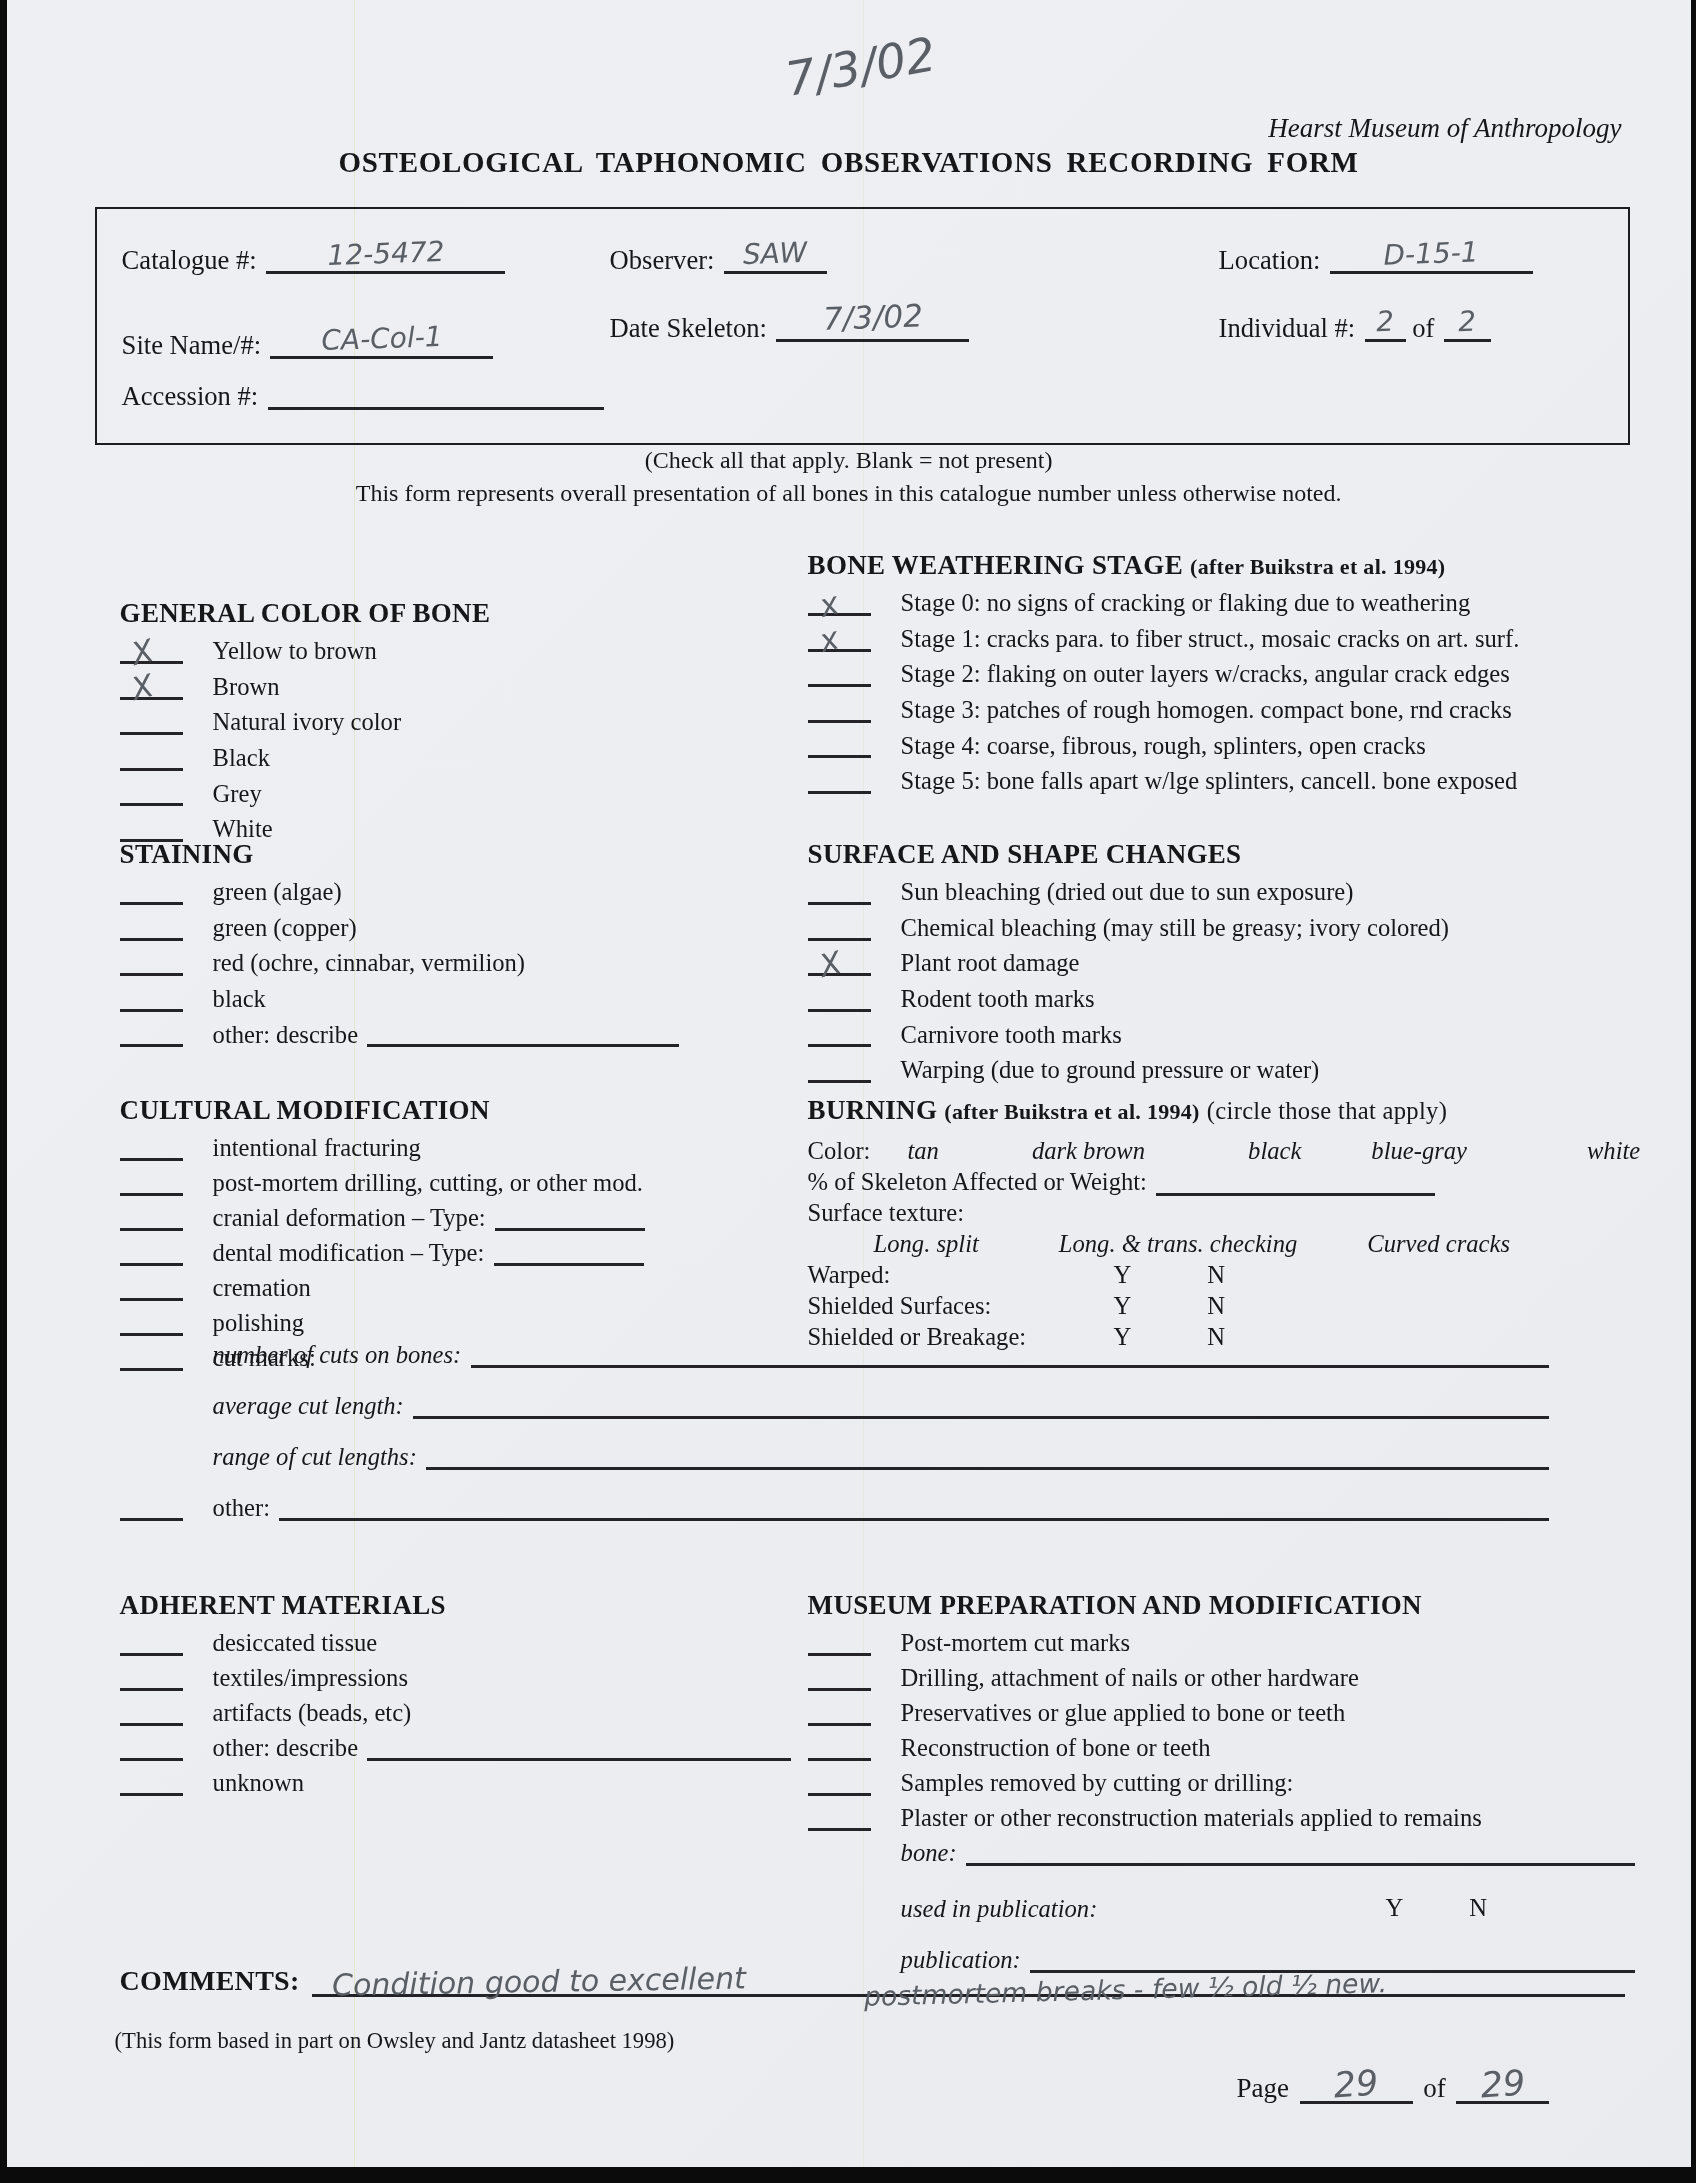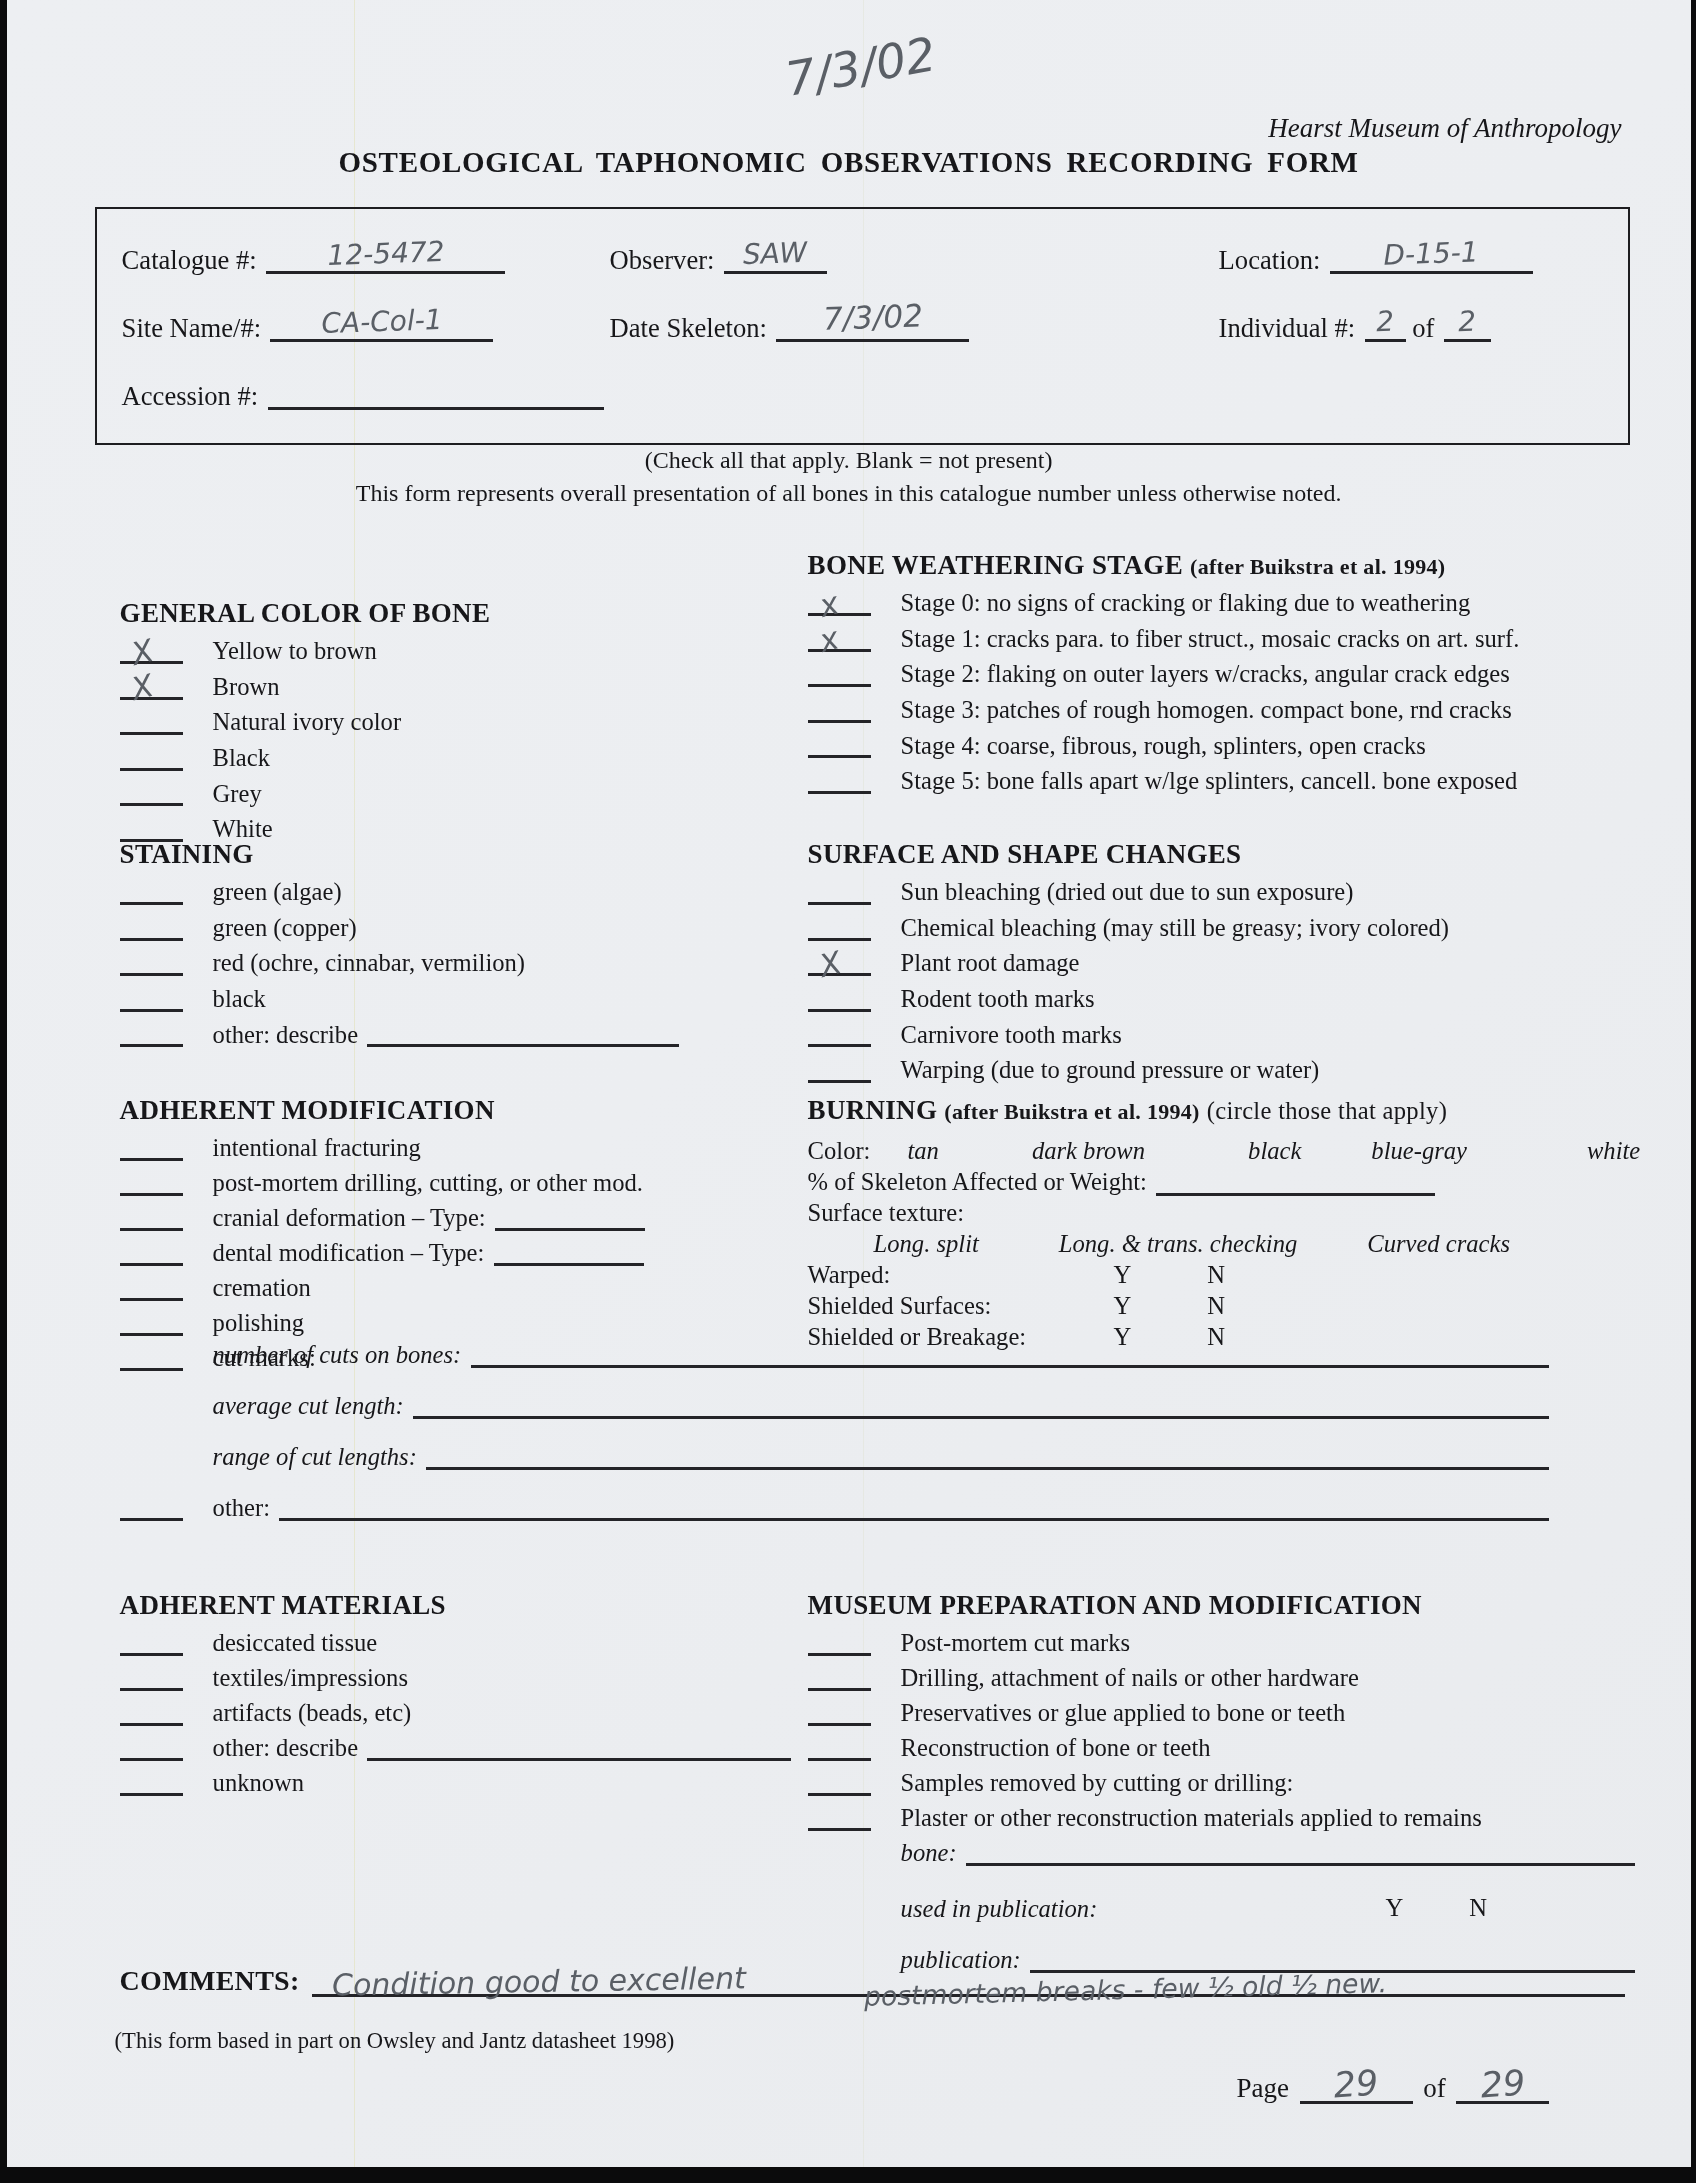--- a/index.html
+++ b/index.html
@@ -81,21 +81,21 @@
       <span class="fline" style="width:103px;">
         <span class="fval hand">SAW</span>
       </span>
     </div>
     <div class="field" style="left:1122px;top:33px;">
       <span class="flabel">Location:</span>
       <span class="fline" style="width:203px;">
         <span class="fval hand">D-15-1</span>
       </span>
     </div>
-    <div class="field" style="left:25px;top:101px;">
+    <div class="field" style="left:25px;top:118px;">
       <span class="flabel">Site Name/#:</span>
       <span class="fline" style="width:223px;">
         <span class="fval hand">CA-Col-1</span>
       </span>
     </div>
     <div class="field" style="left:513px;top:101px;">
       <span class="flabel">Date Skeleton:</span>
       <span class="fline" style="width:193px;">
         <span class="fval hand" style="font-size:31px;bottom:4px;">7/3/02</span>
       </span>
@@ -281,21 +281,21 @@
           <div class="chk-row">
             <span class="blank">
               <span class="check hand"></span>
             </span>
             <span class="lbl">Warping (due to ground pressure or water)</span>
           </div>
         </div>
   </div>
 
   <div class="sec rows-tight" style="left:113px;top:1095px;width:671px;">
-    <div class="sec-title">ADHERENT MODIFICATION</div>
+    <div class="sec-title">CULTURAL MODIFICATION</div>
     <div>
           <div class="chk-row">
             <span class="blank">
               <span class="check hand"></span>
             </span>
             <span class="lbl">intentional fracturing</span>
           </div>
           <div class="chk-row">
             <span class="blank">
               <span class="check hand"></span>

